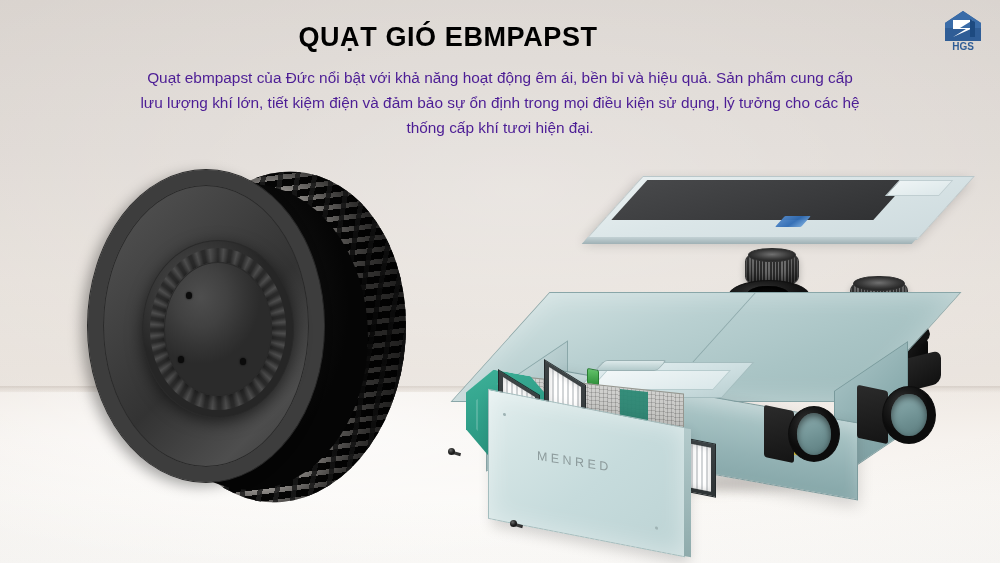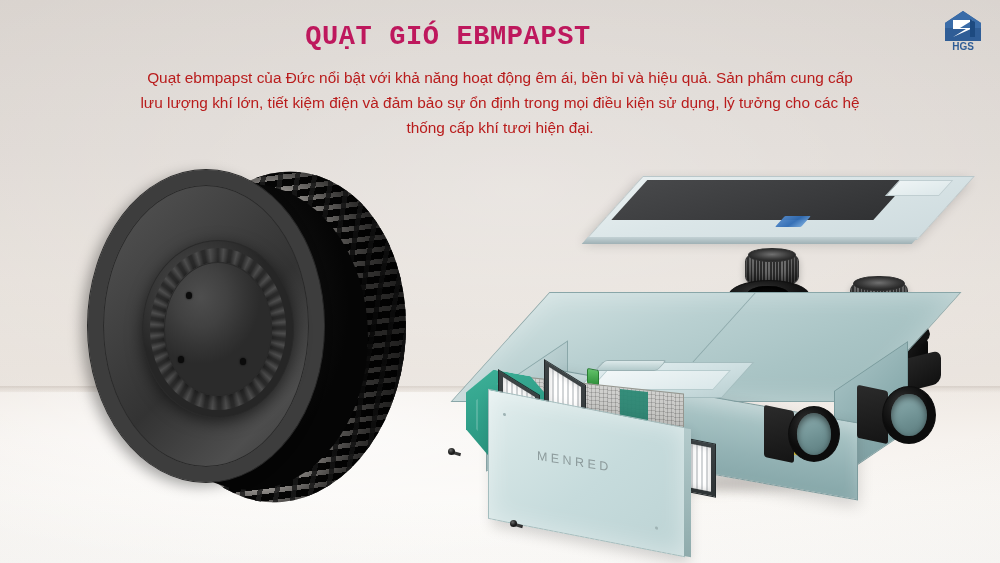--- a/index.html
+++ b/index.html
@@ -32,25 +32,25 @@
   }
   .floor-sheen{
     position:absolute;left:0;top:392px;width:1000px;height:171px;
     background:radial-gradient(70% 120% at 30% 20%,rgba(255,255,255,.75),rgba(255,255,255,0) 70%);
     pointer-events:none;
   }
 
   
   .title{
     position:absolute;left:0;top:22px;width:896px;text-align:center;
-    font-size:27px;font-weight:bold;letter-spacing:.6px;color:#be185d;font-family:Liberation Mono, monospace;
+    font-size:27px;font-weight:bold;letter-spacing:.6px;color:#000000;
   }
   .desc{
     position:absolute;left:140px;top:66px;width:720px;text-align:center;
-    font-size:15.4px;line-height:1.62;color:#b91c1c;
+    font-size:15.4px;line-height:1.62;color:#4c1d95;
   }
 
   
   .logo{position:absolute;right:14px;top:8px;width:46px;height:44px;}
   .logo svg{display:block;}
 
   
   .blower{
     position:absolute;left:80px;top:162px;width:330px;height:350px;
   }

